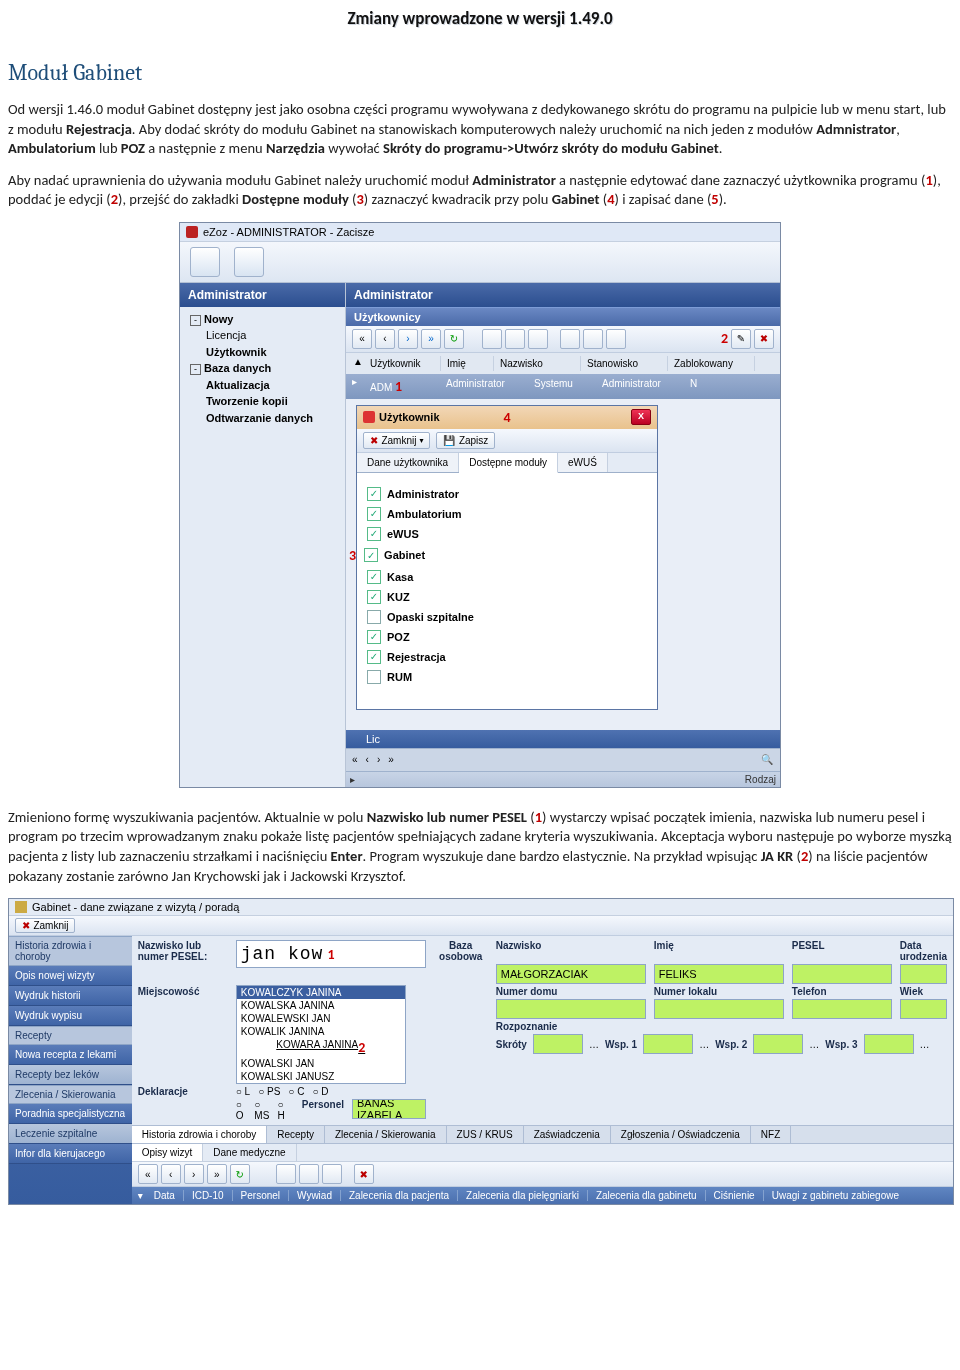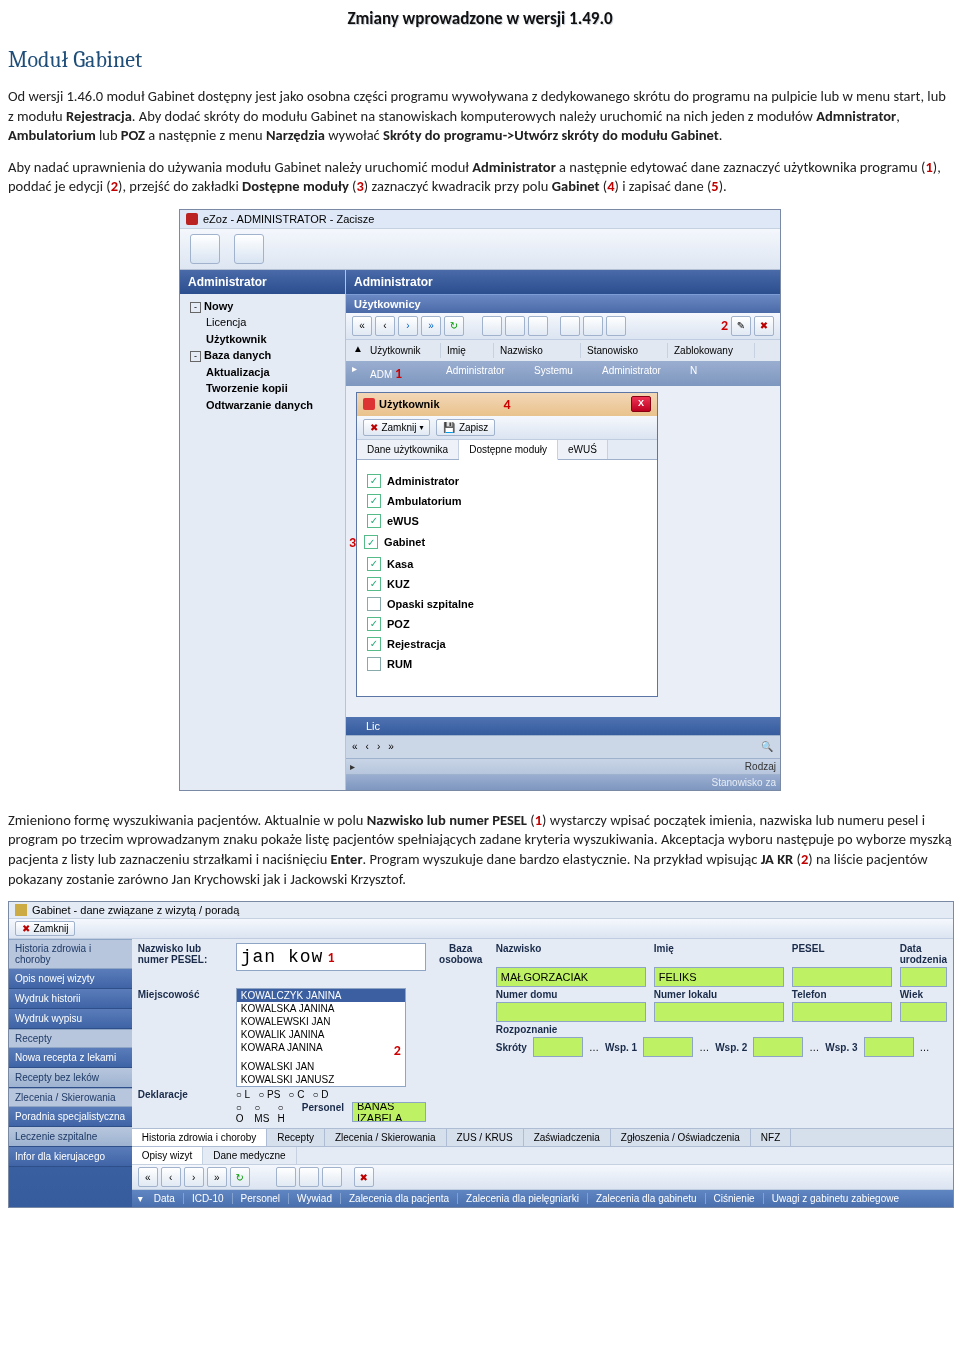--- a/index.html
+++ b/index.html
@@ -8,21 +8,21 @@
     color: #222;
     margin: 0;
     padding: 0 8px 20px 8px;
     width: 944px;
     background: #fff;
   }
   .page-title {
     text-align: center;
     font-weight: 700;
     font-size: 17px;
-    margin: 8px 0 18px 0;
+    margin: 8px 0 31px 0;
     text-shadow: 1px 1px 0 #d0d6df;
     color: #111;
   }
   .section-heading {
     color: #1f4e79;
     font-size: 22px;
     font-weight: 400;
     font-family: Cambria, Calibri, serif;
     margin: 0 0 14px 0;
   }
@@ -399,24 +399,20 @@
         <span class="tsbtn">‹</span>
         <span class="tsbtn">›</span>
         <span class="tsbtn">»</span>
         <span style="flex:1"></span>
         <span class="tsbtn">🔍</span>
       </div>
       <div class="status-row">
         <span style="width:10px;">▸</span>
         <span style="flex:1"></span>
         <span>Rodzaj</span>
-      </div>
-      <div class="status-row" style="background:linear-gradient(#9aaed0,#7e97bf); color:#e5ecf6;">
-        <span style="flex:1"></span>
-          <span>Stanowisko za</span>
       </div>
     </div>
   </div>
 </div>
 
 <p>
   <span>Zmieniono formę wyszukiwania pacjentów. Aktualnie w polu </span><b>Nazwisko lub numer PESEL</b><span> (</span><span class="ref1">1</span><span>) wystarczy wpisać początek imienia, nazwiska lub numeru pesel i program po trzecim wprowadzanym znaku pokaże listę pacjentów spełniających zadane kryteria wyszukiwania. Akceptacja wyboru następuje po wyborze myszką pacjenta z listy lub zaznaczeniu strzałkami i naciśnięciu </span><b>Enter</b><span>. Program wyszukuje dane bardzo elastycznie. Na przykład wpisując </span><b>JA KR</b><span> (</span><span class="ref2">2</span><span>) na liście pacjentów pokazany zostanie zarówno Jan Krychowski jak i Jackowski Krzysztof.</span>
 </p>
 
 <div class="app-frame frame2">
@@ -471,21 +467,21 @@
         </div>
 
         <div style="display:flex; gap:8px; margin-top:2px; align-items:flex-start;">
           <div style="width:90px;" class="lbl">Miejscowość</div>
           <div style="width:190px; position:relative;">
             <div class="dropdown-list">
               <div class="it sel">KOWALCZYK JANINA</div>
               <div class="it">KOWALSKA JANINA</div>
               <div class="it">KOWALEWSKI JAN</div>
               <div class="it">KOWALIK JANINA</div>
-              <div class="it" style="display:flex;justify-content:space-between;">
+              <div class="it" style="display:flex;justify-content:center;text-decoration:underline;">
                   <span>KOWARA JANINA</span>
                   <span class="mark-num">2</span>
                 </div>
               <div class="it">KOWALSKI JAN</div>
               <div class="it">KOWALSKI JANUSZ</div>
             </div>
           </div>
           <div style="width:54px;"></div>
           <div style="flex:1; display:grid; grid-template-columns: 150px 130px 100px 1fr; gap:2px 8px; font-size:10px;">
             <span class="lbl">Numer domu</span>

